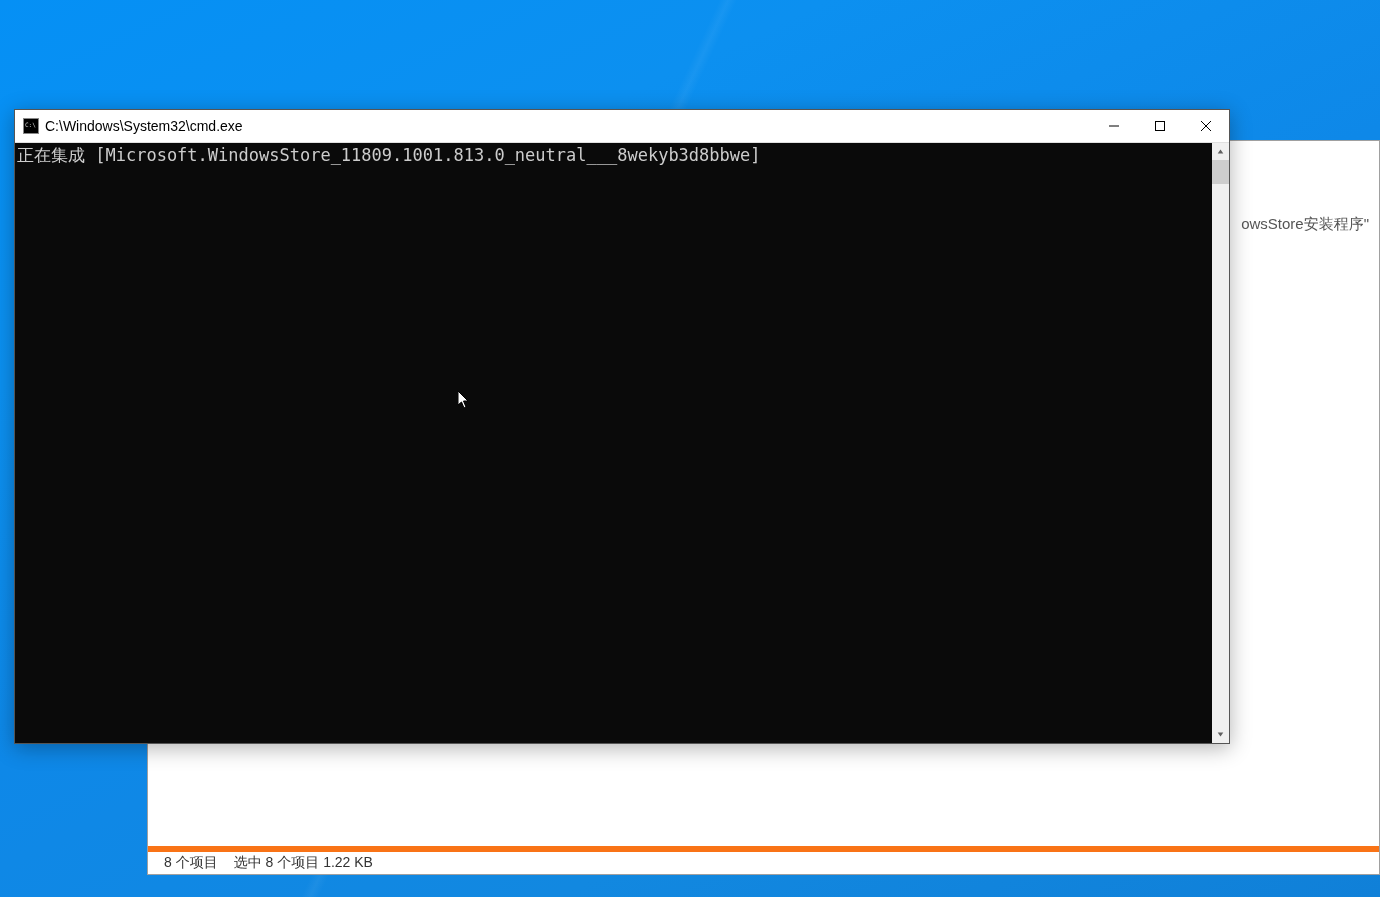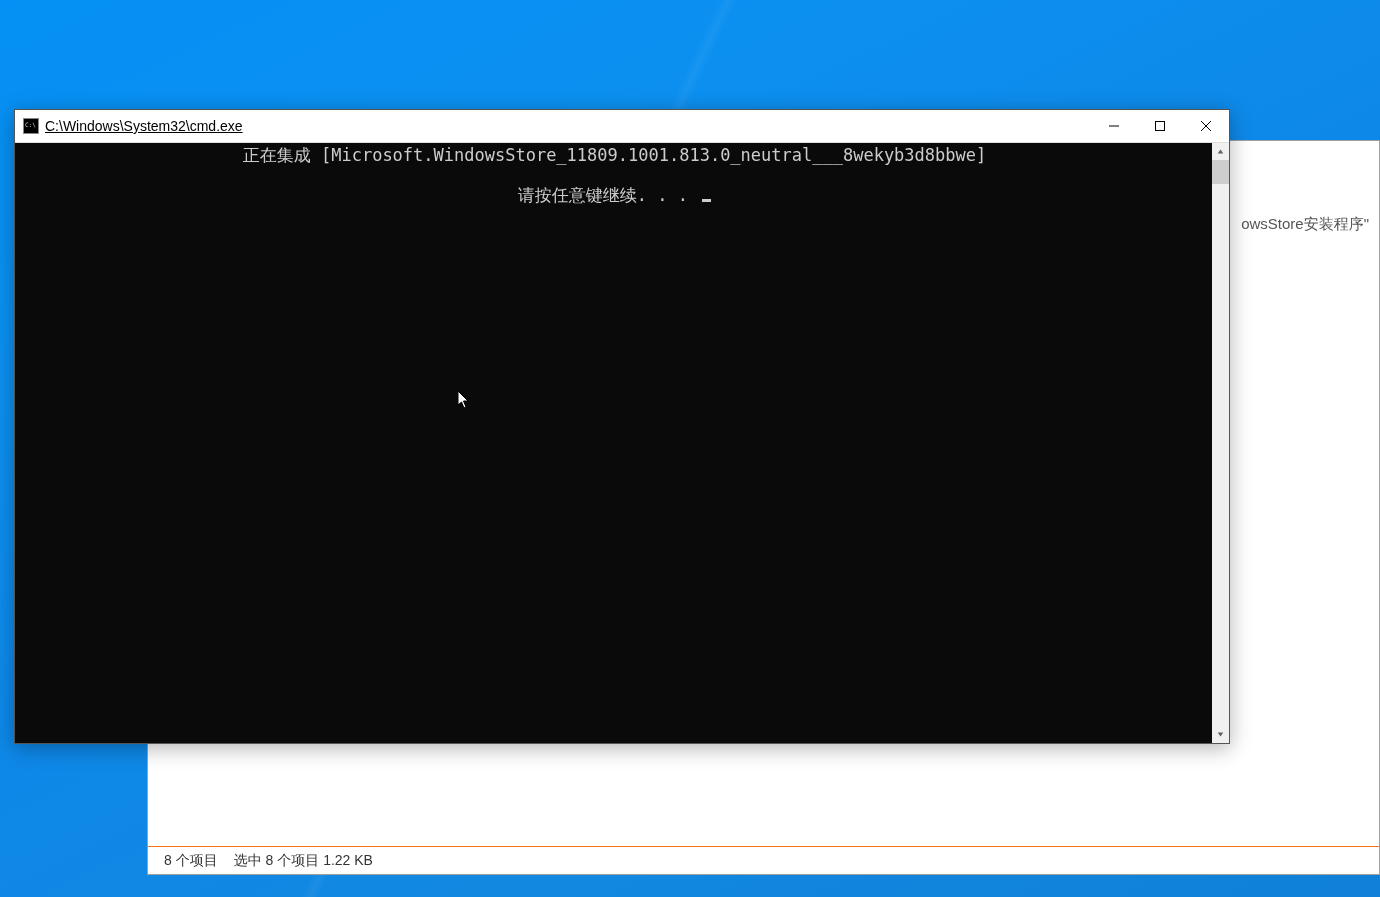--- a/index.html
+++ b/index.html
@@ -62,21 +62,21 @@
       bottom: 0;
       left: 0;
       right: 0;
       height: 28px;
       display: flex;
       align-items: center;
       padding-left: 16px;
       font-size: 14px;
       color: #333;
       gap: 16px;
-      border-top: 1px solid #f97316;
+      border-top: 6px solid #f97316;
     }
     
     .cmd-window {
       position: absolute;
       top: 109px;
       left: 14px;
       width: 1216px;
       height: 635px;
       background: #ffffff;
       border: 1px solid #555;
@@ -84,21 +84,20 @@
       display: flex;
       flex-direction: column;
     }
     
     .cmd-titlebar {
       height: 33px;
       background: #ffffff;
       display: flex;
       align-items: center;
       border-bottom: 1px solid #e0e0e0;
-      text-decoration: underline;
     }
     
     .cmd-icon {
       width: 16px;
       height: 16px;
       margin-left: 8px;
       margin-right: 6px;
       background: #000;
       border: 1px solid #888;
       position: relative;
@@ -150,21 +149,20 @@
       flex: 1;
       background: #0a0a0a;
       color: #cccccc;
       font-family: "NSimSun", "SimSun", Consolas, monospace;
       font-size: 17px;
       line-height: 20px;
       padding: 2px 0 0 2px;
       white-space: pre;
       overflow: hidden;
       position: relative;
-      text-align: center;
     }
     
     .cmd-line {
       display: block;
     }
     
     .cmd-cursor {
       display: inline-block;
       width: 9px;
       height: 3px;
@@ -254,21 +252,21 @@
       <div class="window-control close">
         <svg viewBox="0 0 10 10">
           <line x1="0" y1="0" x2="10" y2="10" stroke="#000" stroke-width="1"></line>
           <line x1="10" y1="0" x2="0" y2="10" stroke="#000" stroke-width="1"></line>
         </svg>
       </div>
     </div>
   </div>
   <div class="cmd-content-wrapper">
     <div class="cmd-content"><span class="cmd-line">正在集成 [Microsoft.WindowsStore_11809.1001.813.0_neutral___8wekyb3d8bbwe]</span>
-<span class="cmd-line"><span>请按任意键继续. . . </span><span class="cmd-cursor"></span></span></div>
+</div>
     <div class="cmd-scrollbar">
       <div class="scrollbar-arrow">
         <svg viewBox="0 0 10 10">
             <path d="M5 2 L9 8 L1 8 Z"></path>
           </svg>
       </div>
       <div class="scrollbar-track">
         <div class="scrollbar-thumb"></div>
       </div>
       <div class="scrollbar-arrow">

